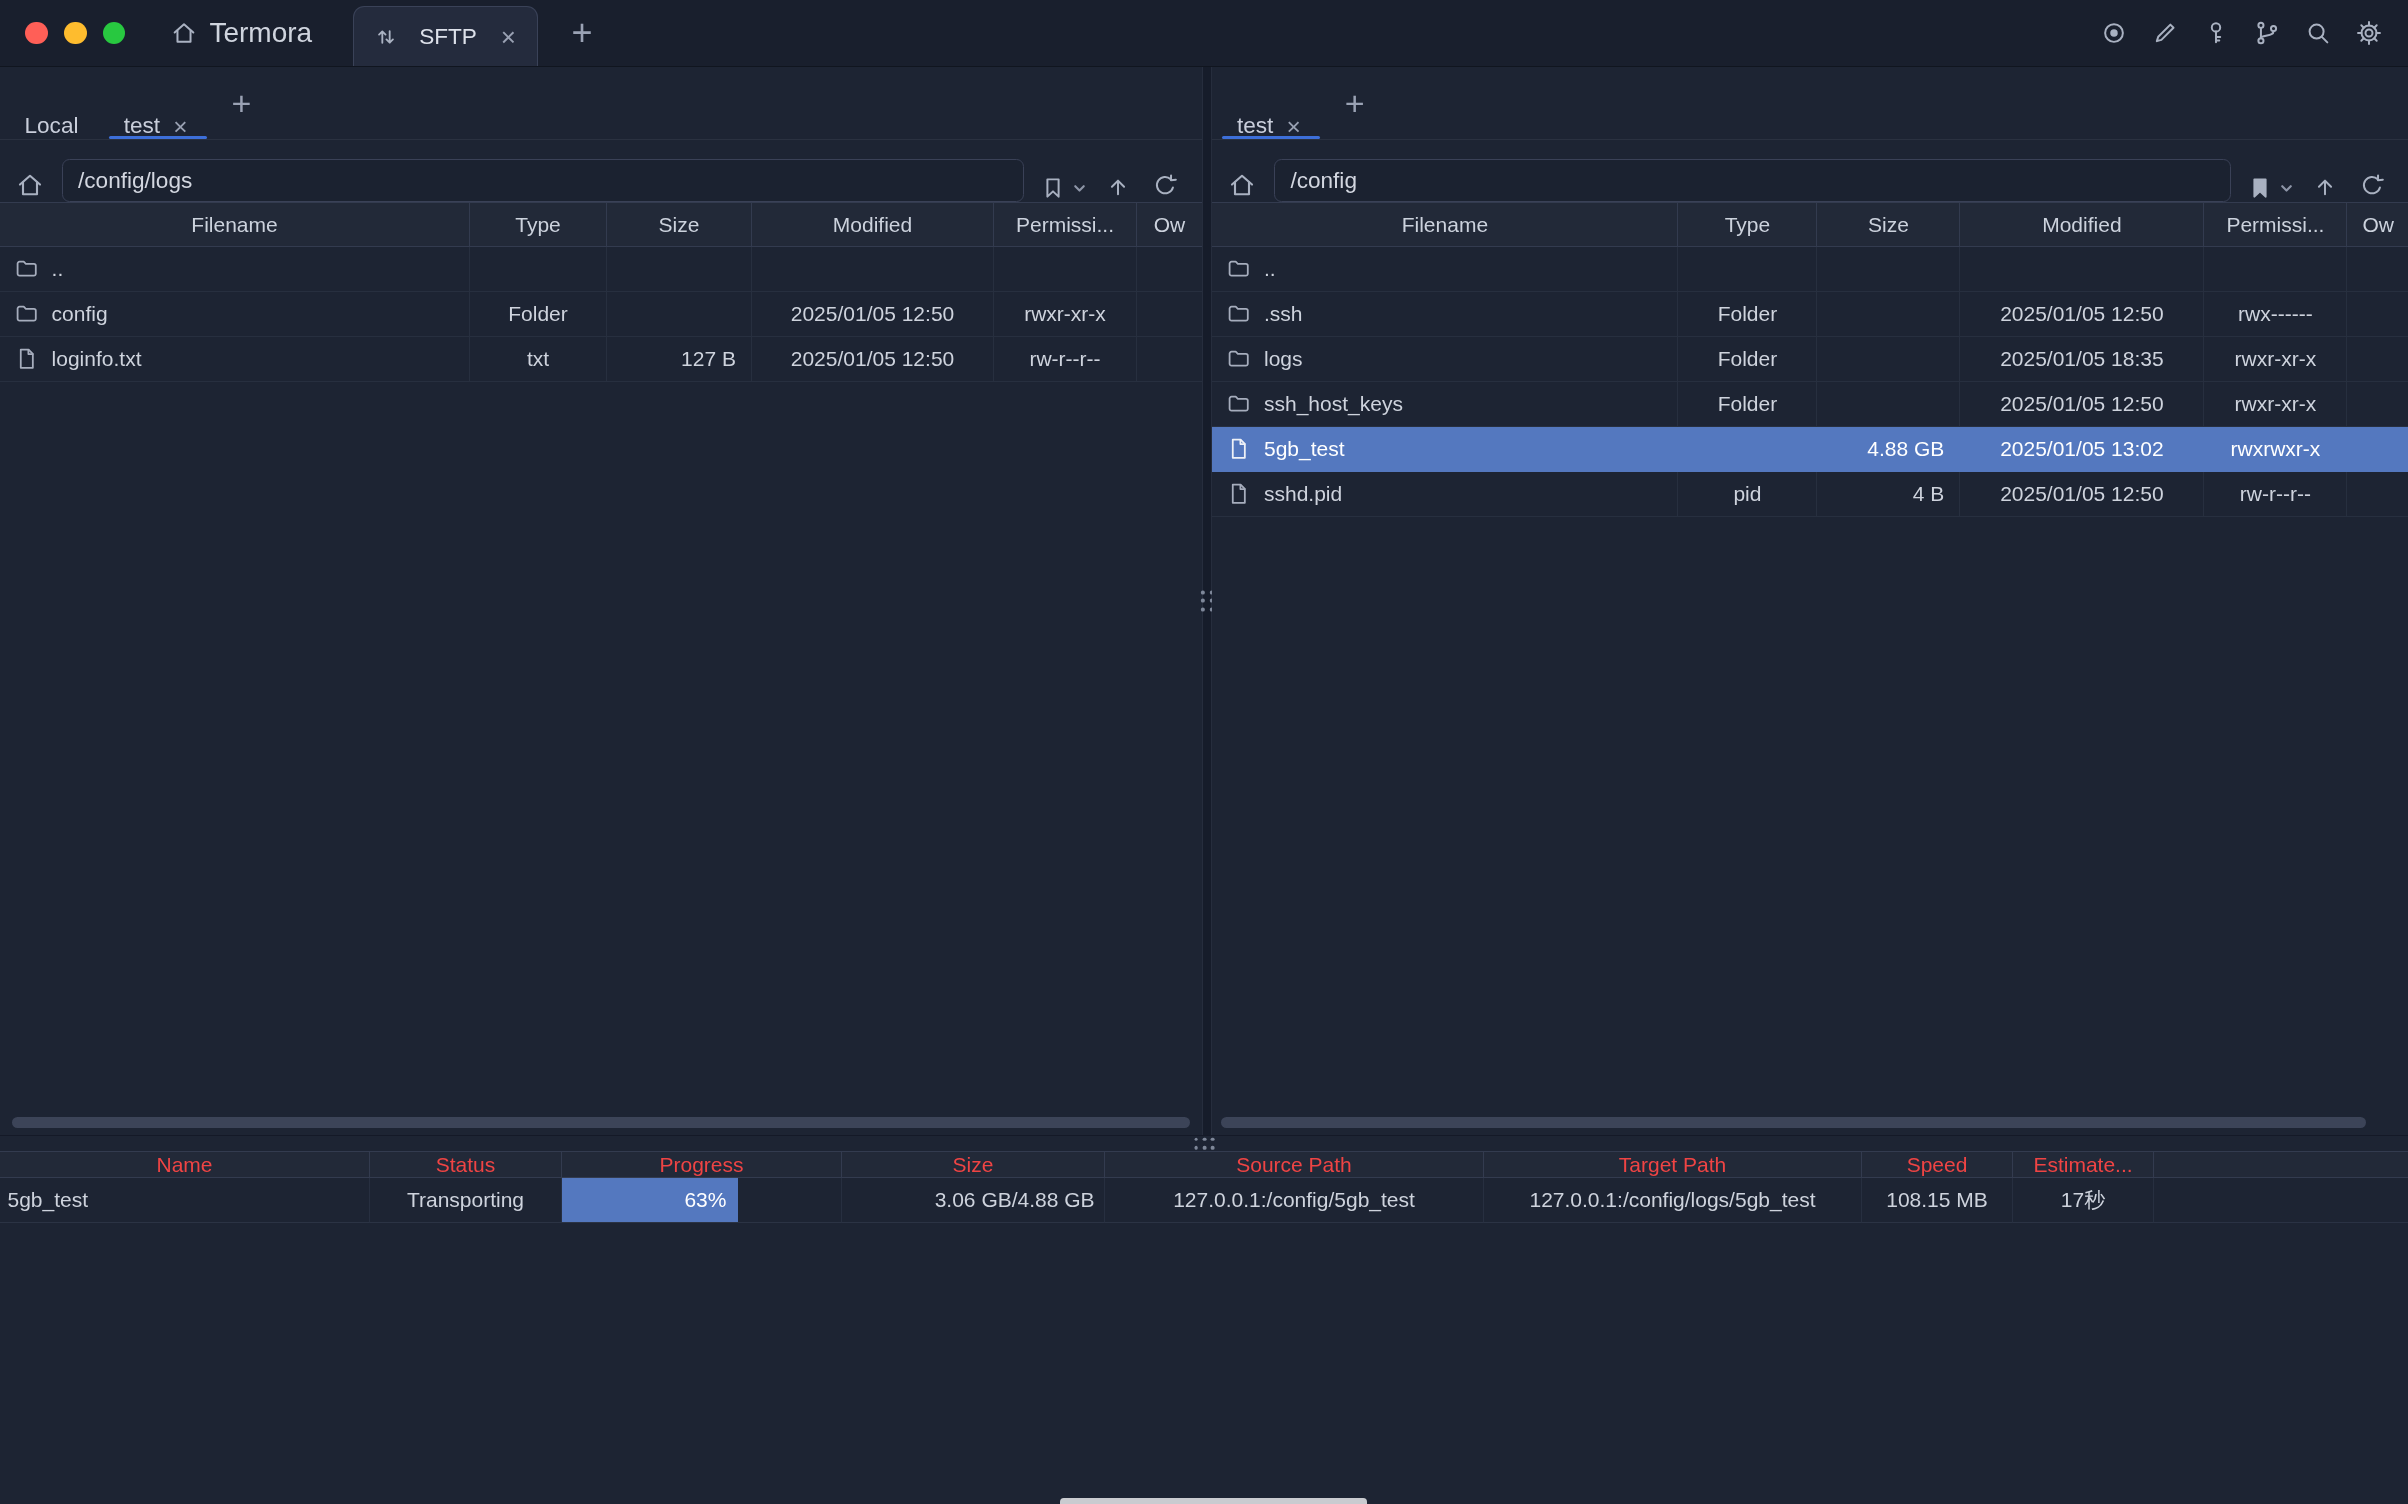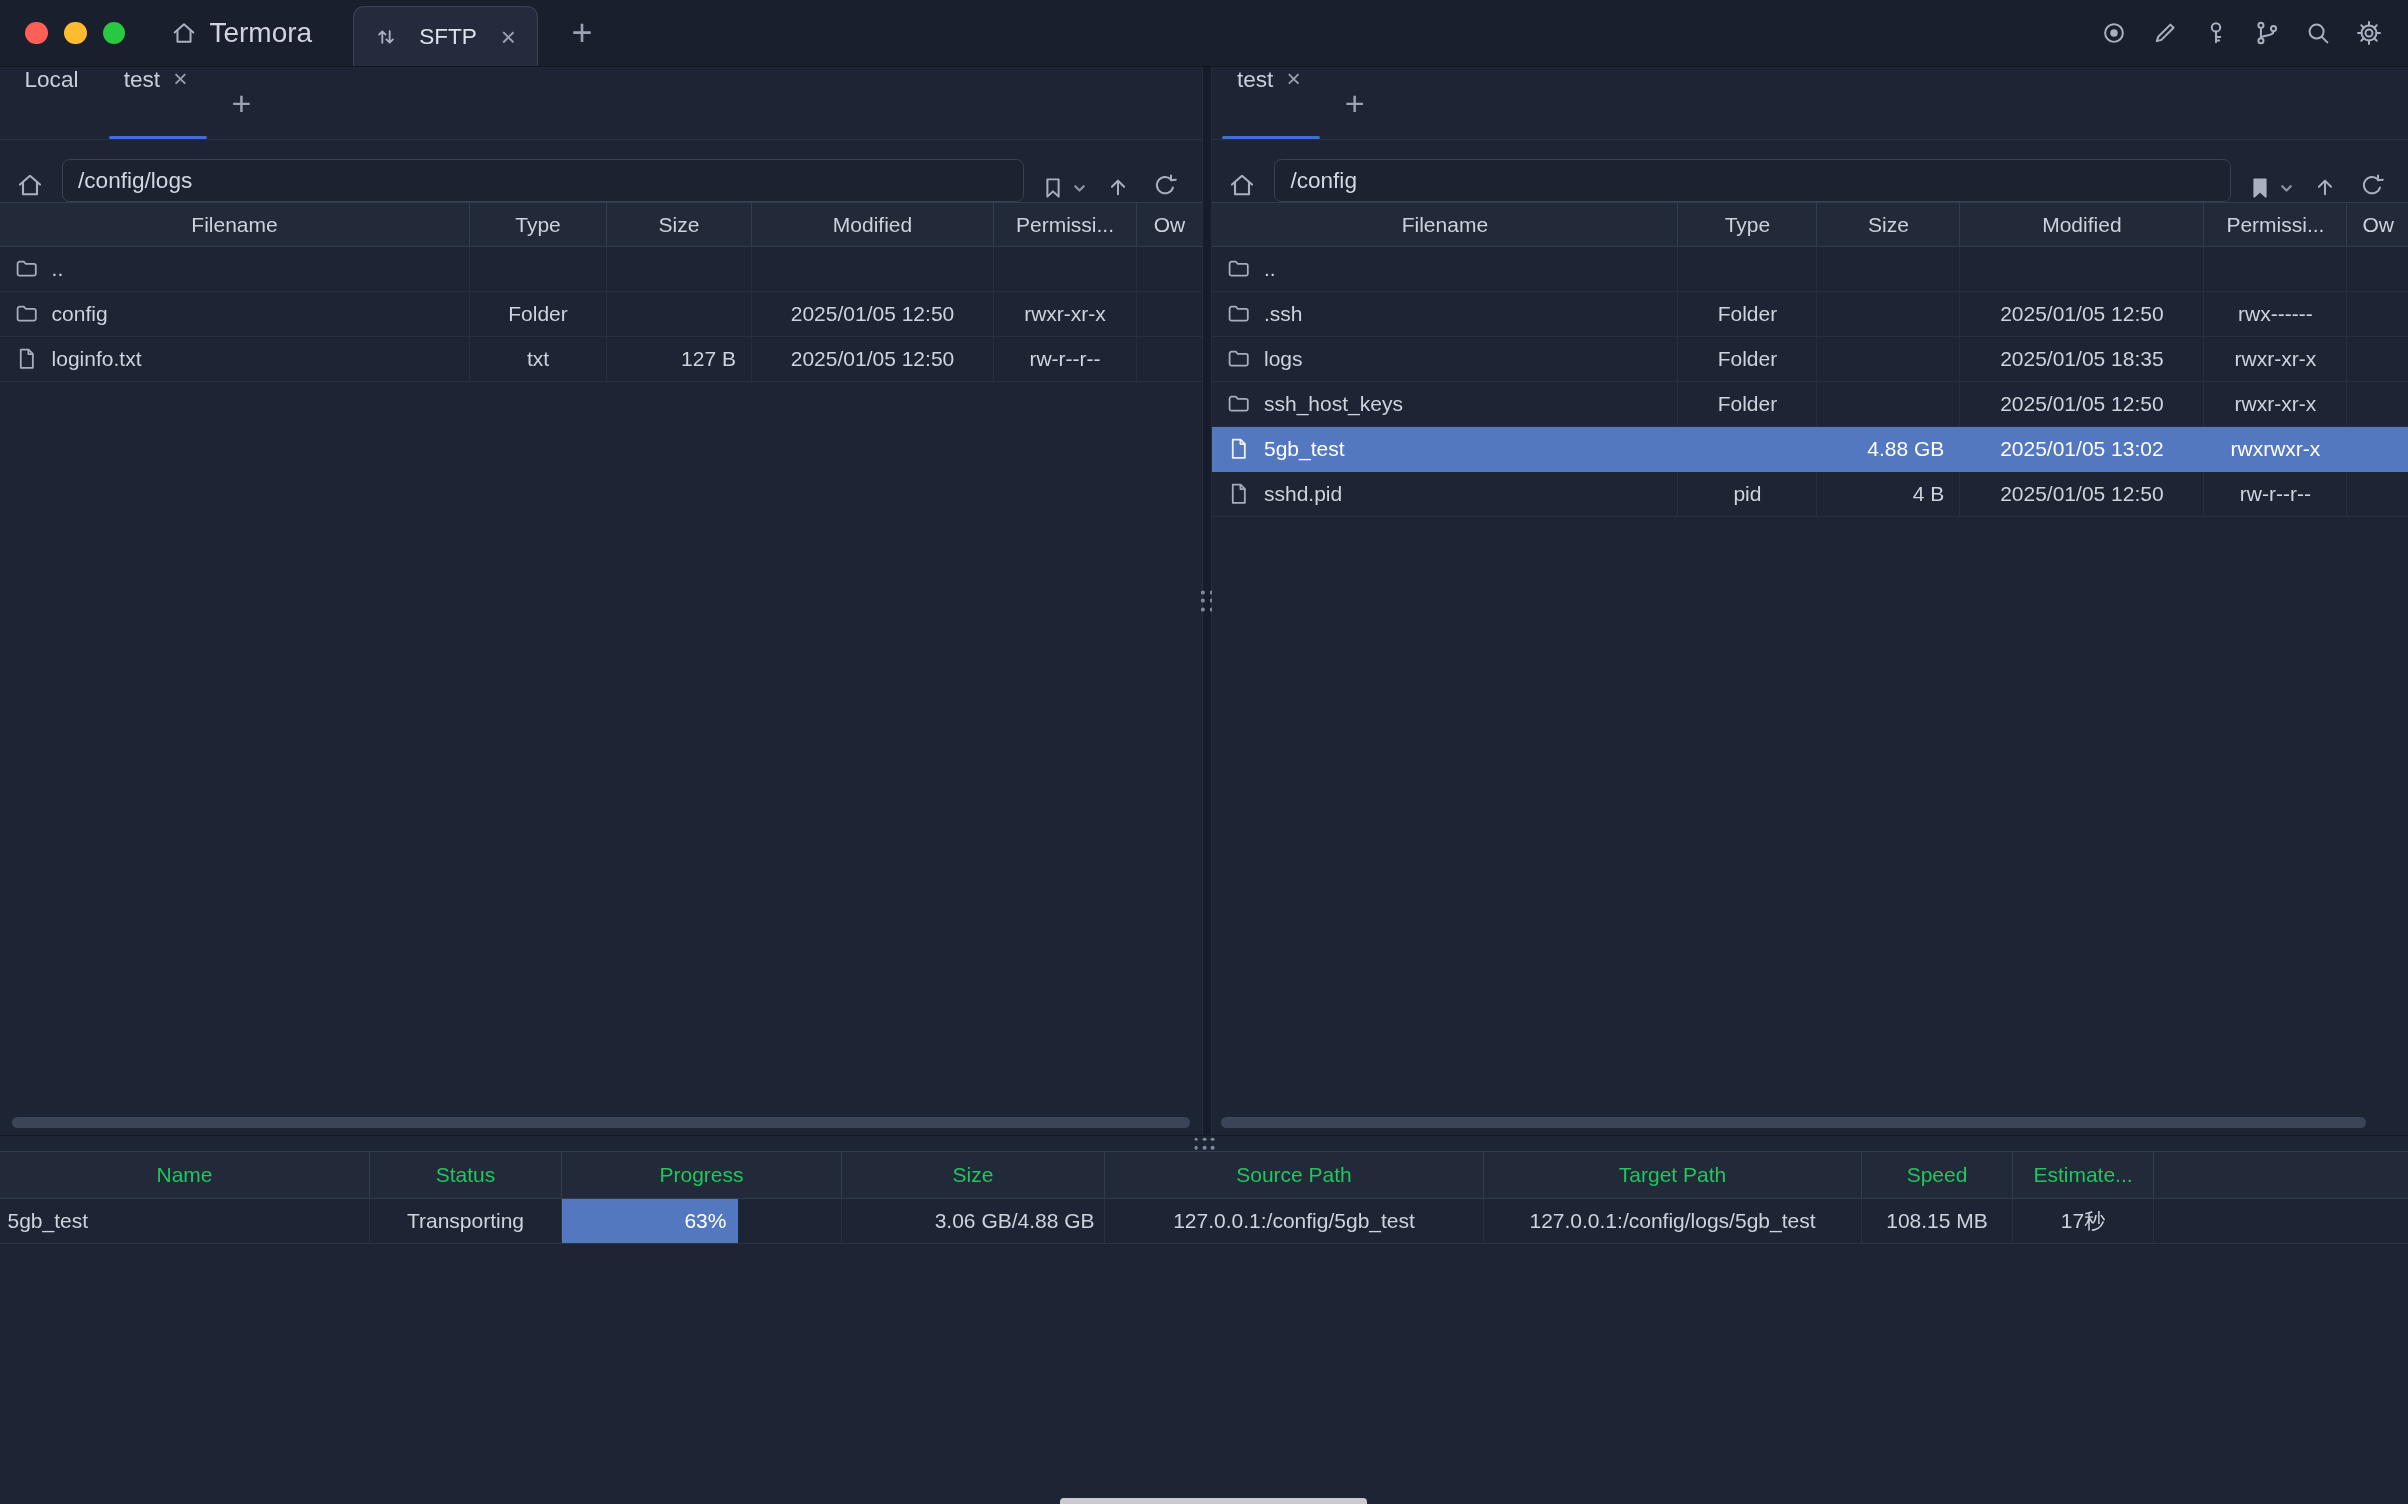--- a/index.html
+++ b/index.html
@@ -39,21 +39,21 @@
   .pane { display:flex; flex-direction:column; background:var(--bg,#1d2433); position:relative; }
   .pane.left { width:1202px; flex:none; }
   .pane.right { flex:1; }
 
   .vsplit { width:10.4px; flex:none; background:#161c2a; border-left:0.9px solid #262d3d; border-right:0.9px solid #262d3d; position:relative; }
   .grip-v { position:absolute; left:50%; top:50%; transform:translate(-50%,-50%); display:grid; grid-template-columns:repeat(2,3.8px); gap:4.7px; }
   .grip-v i, .grip-h i { width:3.8px; height:3.8px; border-radius:50%; background:#7e8799; display:block; }
 
   
   .ptabs { height:73px; flex:none; display:flex; align-items:stretch; padding-left:1.9px; border-bottom:0.9px solid #2a3140; }
-  .ptab { display:flex; align-items:flex-start; gap:9.4px; padding:0 22.6px; font-size:22.6px; color:#c9cedb; position:relative; }
+  .ptab { display:flex; align-items:flex-end; gap:9.4px; padding:0 22.6px; font-size:22.6px; color:#c9cedb; position:relative; }
   .ptab.active::after { content:""; position:absolute; left:7.5px; right:7.5px; bottom:0; height:2.8px; background:var(--accent_active,#3d6fd9); border-radius:1.9px; }
   .ptab .xglyph { font-size:24.5px; }
   .padd { width:55px; display:grid; place-items:center; font-size:34px; font-weight:300; color:#9aa2b4; }
 
   
   .pathbar { height:62px; flex:none; display:flex; align-items:flex-end; padding:0 21px 0 13px; gap:15px; }
   .homebtn { width:34px; height:34px; display:grid; place-items:center; color:#a9b1c1; flex:none; }
   .homebtn svg { width:30px; height:30px; }
   .path-input { flex:1; height:43px; background:#1b2230; border:0.9px solid #3a4157; border-radius:7.5px;
     color:#d3d7e0; font-size:22.6px; font-family:inherit; padding:0 15px; outline:none; min-width:0; }
@@ -84,21 +84,21 @@
   .hthumb { position:absolute; bottom:6.6px; height:11.3px; border-radius:5.6px; background:#3c4458; }
   .pane.left  .hthumb { left:12.2px; right:12.2px; }
   .pane.right .hthumb { left:8.5px;  right:43px; }
 
   
   .hsplit { height:16px; flex:none; position:relative; background:var(--bg,#1d2433); border-top:0.9px solid #141927; }
   .grip-h { position:absolute; left:50%; top:50%; transform:translate(-50%,-50%); display:grid; grid-template-columns:repeat(3,3.8px); gap:4.7px; }
 
   
   .t-grid { display:grid; grid-template-columns:370px 192px 280px 263px 379px 378px 151px 141px 1fr; }
-  .t-head { height:48px; background:var(--bg_header,#222938); border-top:0.9px solid var(--border,#333b4f); border-bottom:0.9px solid var(--border,#333b4f); font-size:21px; color:#22c55e; }
+  .t-head { height:27px; background:var(--bg_header,#222938); border-top:0.9px solid var(--border,#333b4f); border-bottom:0.9px solid var(--border,#333b4f); font-size:21px; color:#ef4444; }
   .t-head .hc { border-right:0.9px solid var(--border,#333b4f); }
   .t-head .hc:last-child { border-right:none; }
   .t-row { height:45px; font-size:21px; color:#ced3dd; }
   .t-row .tc { display:flex; align-items:center; justify-content:center; border-right:0.9px solid rgba(130,145,175,0.10); border-bottom:0.9px solid rgba(130,145,175,0.14); overflow:hidden; white-space:nowrap; }
   .t-row .tc:last-child { border-right:none; }
   .tc.name { justify-content:flex-start; padding-left:7.5px; }
   .tc.size { justify-content:flex-end; padding-right:9.4px; }
   .tc.progress { position:relative; padding:0; }
   .pfill { position:absolute; left:0; top:0; bottom:0; background:var(--accent,#5478bf); display:flex; align-items:center; justify-content:flex-end; padding-right:11.3px; color:#fff; }
 

